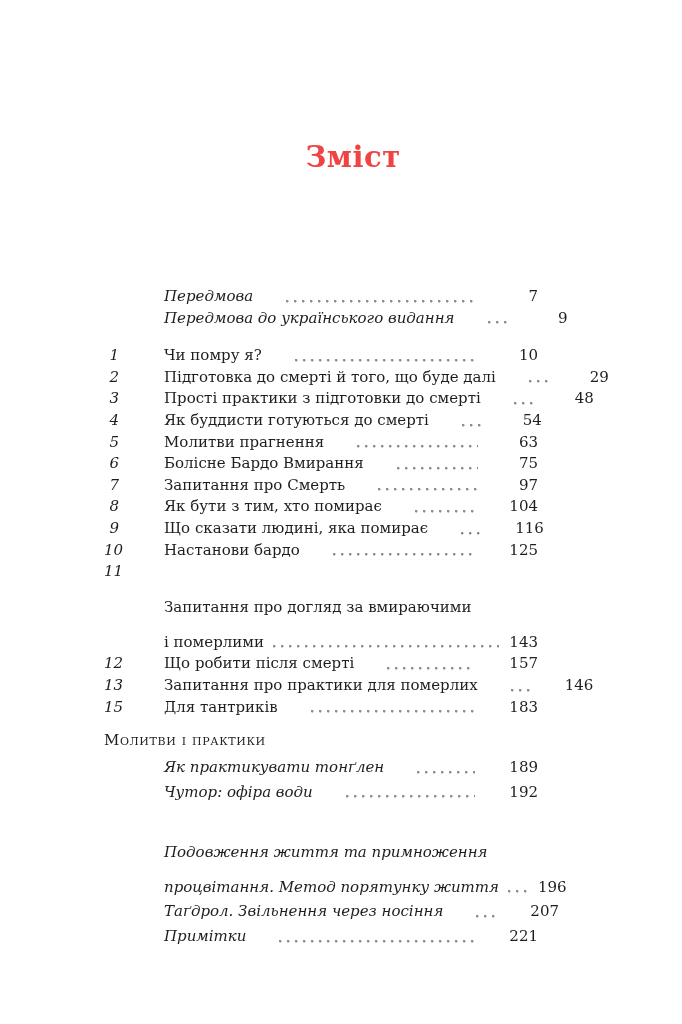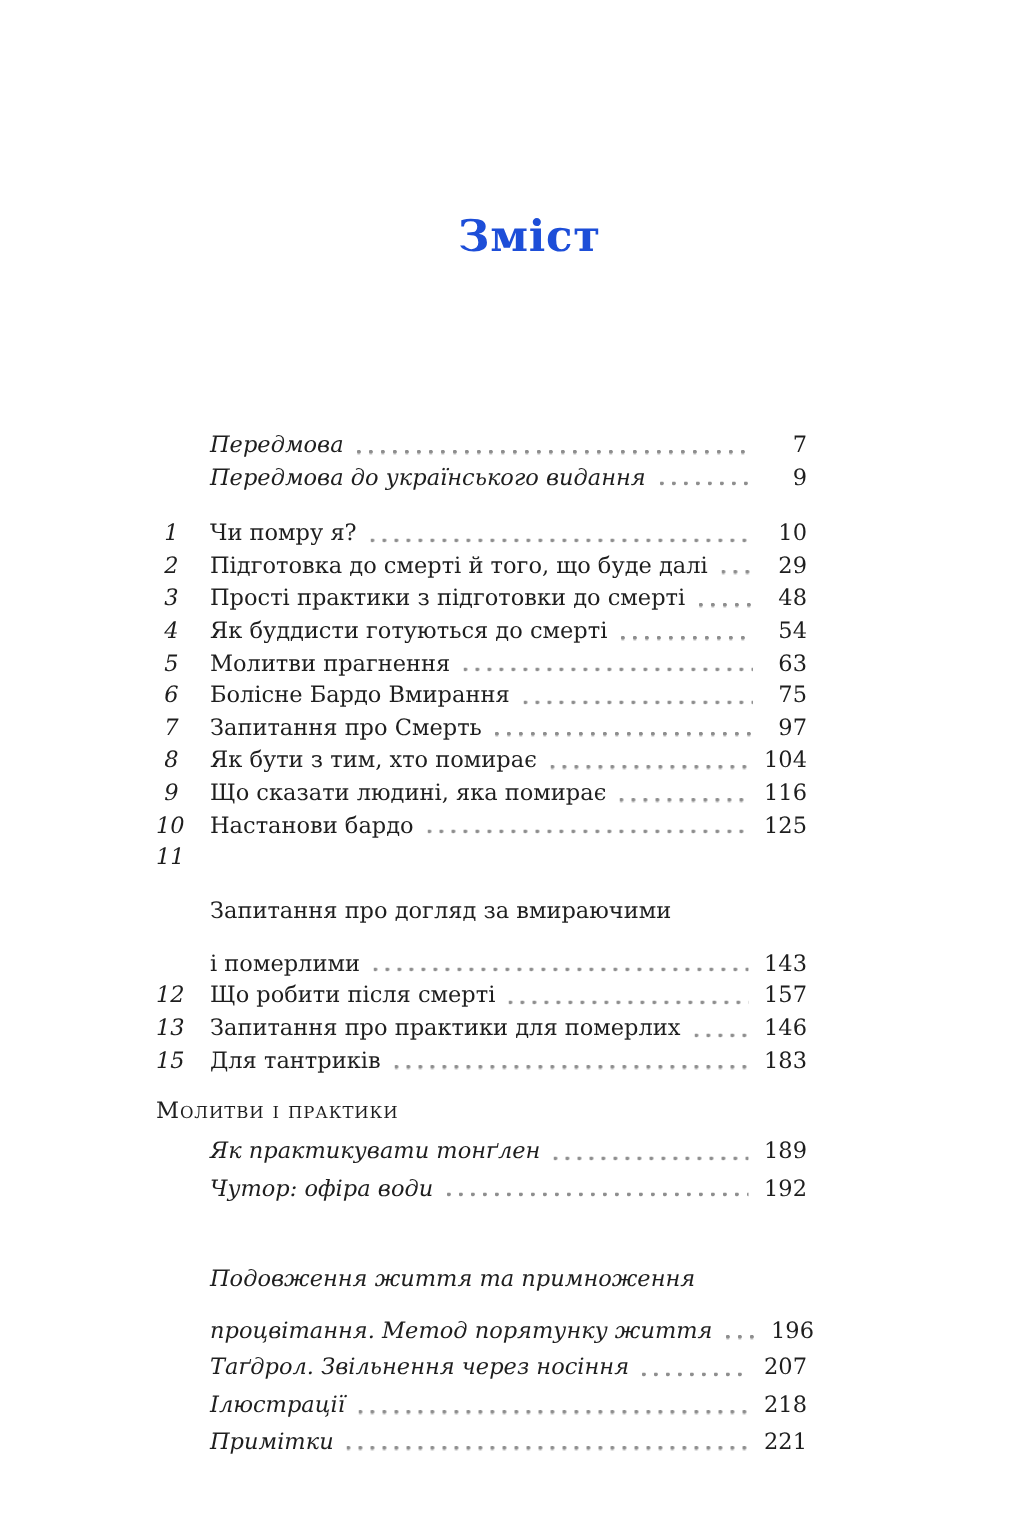--- a/index.html
+++ b/index.html
@@ -22,20 +22,21 @@
     font-weight: 700;
     letter-spacing: 0.5px;
   }
   .toc {
     margin: 112px 0 0 104px;
     width: 434px;
   }
   .row {
     display: flex;
     line-height: 21.6px;
+    gap: 24px;
   }
   .num {
     flex: none;
     width: 15px;
     text-align: right;
     font-style: italic;
     margin-right: 21px;
   }
   .label { flex: none; }
   .italic { font-style: italic; }
@@ -60,21 +61,21 @@
   .section-header {
     font-variant: small-caps;
     letter-spacing: 0.6px;
     margin: 13px 0 8px 0;
   }
   .practices .row { margin-top: 3px; }
 </style>
 </head>
 <body>
 
-<h1 class="title" style="color: #1d4ed8; padding-left: 24px;">Зміст</h1>
+<h1 class="title" style="color: #ef4444; padding-left: 24px;">Зміст</h1>
 
 <div class="toc">
 
   <div class="front-block">
     <div class="row">
       <span class="num"></span>
       <span class="label italic">Передмова</span>
       <span class="leader"></span>
       <span class="pnum">7</span>
     </div>
@@ -205,25 +206,19 @@
       </div>
     </div>
     <div class="row">
       <span class="num"></span>
       <span class="label italic">Таґдрол. Звільнення через носіння</span>
       <span class="leader"></span>
       <span class="pnum">207</span>
     </div>
     <div class="row">
       <span class="num"></span>
-      <span class="label italic">Ілюстрації</span>
-      <span class="leader"></span>
-      <span class="pnum">218</span>
-    </div>
-    <div class="row">
-      <span class="num"></span>
       <span class="label italic">Примітки</span>
       <span class="leader"></span>
       <span class="pnum">221</span>
     </div>
   </div>
 
 </div>
 
 </body></html>

